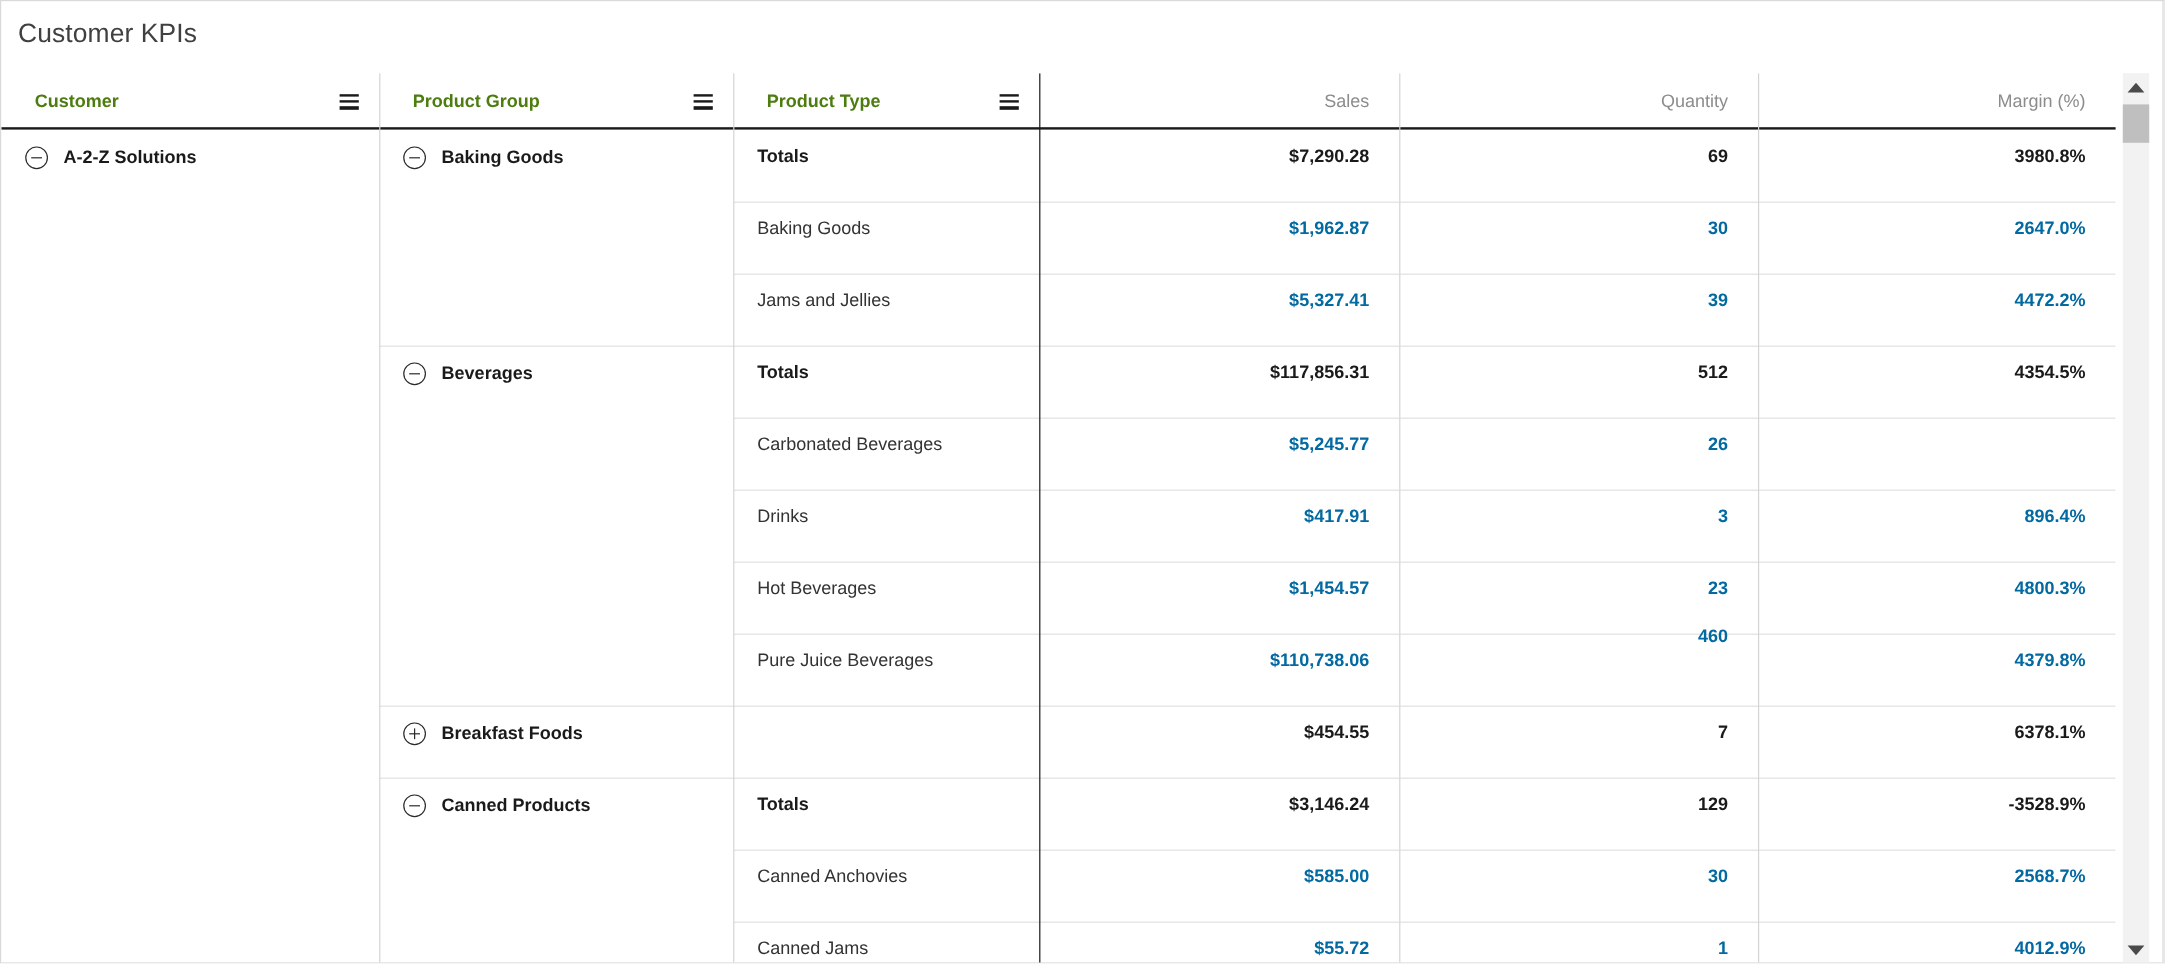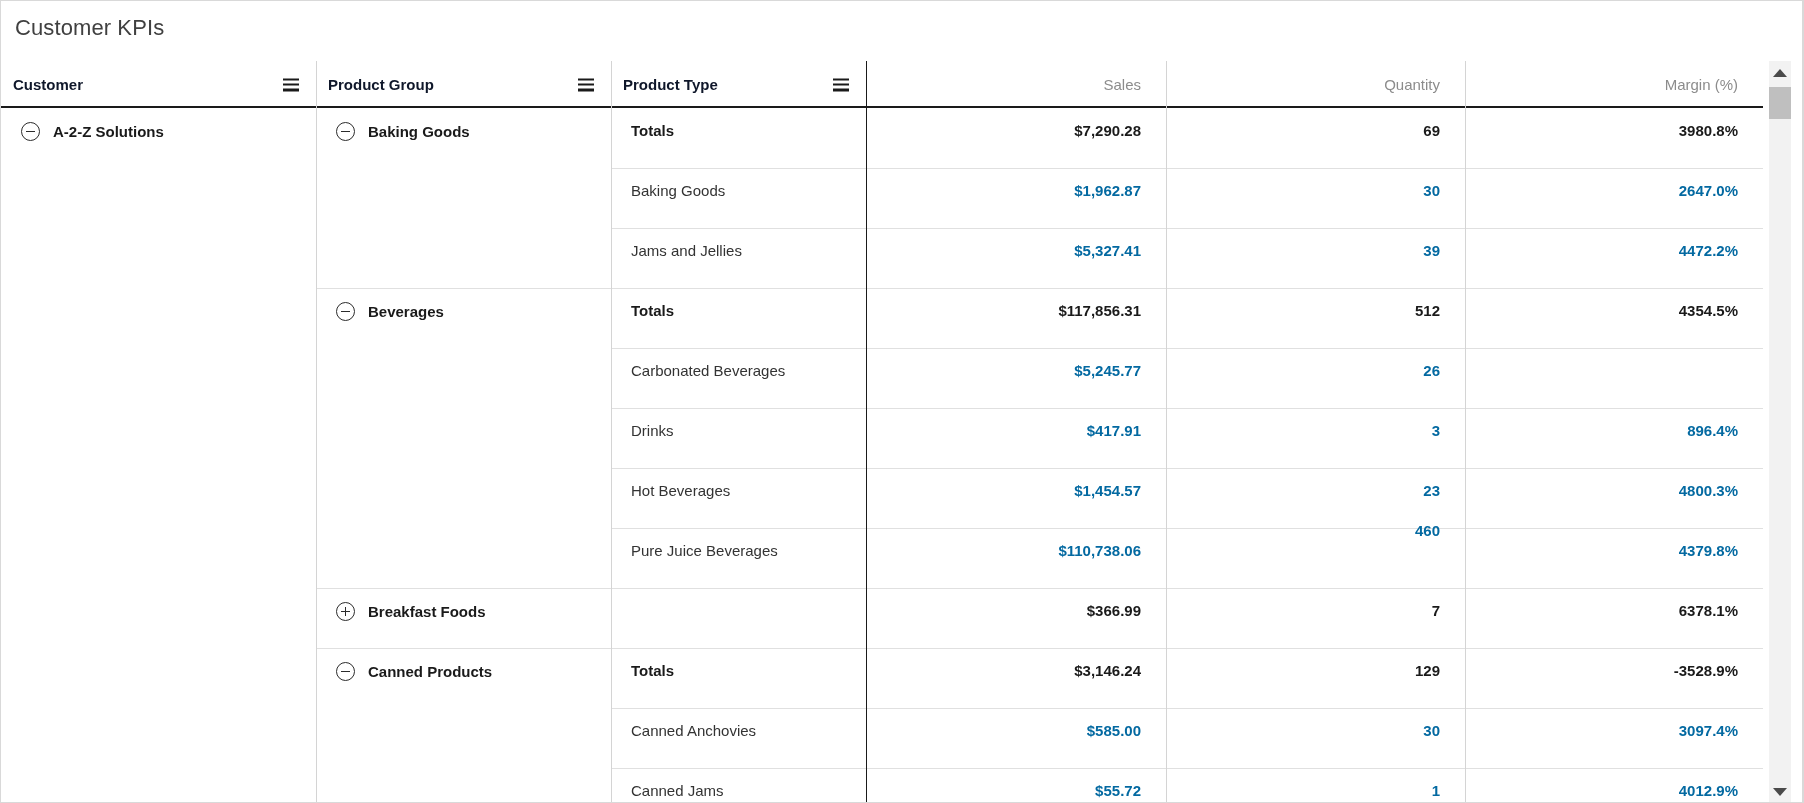--- a/index.html
+++ b/index.html
@@ -56,23 +56,23 @@
   }
   .hdr-cell {
     position: absolute;
     top: 0;
     height: 47px;
     display: flex;
     align-items: center;
     font-size: 15px;
   }
   .hdr-dim {
-    color: #0f172a;
+    color: #4d7c0f;
     font-weight: 600;
-    padding-left: 12px;
+    padding-left: 28px;
     justify-content: flex-start;
   }
   .hdr-msr {
     color: #8c8c8c;
     font-weight: 400;
     padding-right: 25px;
     justify-content: flex-end;
   }
   .hdr-cell .menu-ico {
     position: absolute;
@@ -424,21 +424,21 @@
             </div>
           </div>
           <div class="hline" style="top: 480px; left: 610px; width: 1152px;"></div>
           <div class="cellbox dim-cell" style="left: 610px; top: 480px; width: 255px; height: 60px;">
             <div class="inner">
               <span class="txt-strong"></span>
             </div>
           </div>
           <div class="cellbox msr-cell" style="left: 865px; top: 480px; width: 300px; height: 60px;">
             <div class="inner">
-              <span class="txt-strong">$366.99</span>
+              <span class="txt-strong">$454.55</span>
             </div>
           </div>
           <div class="cellbox msr-cell" style="left: 1165px; top: 480px; width: 299px; height: 60px;">
             <div class="inner">
               <span class="txt-strong">7</span>
             </div>
           </div>
           <div class="cellbox msr-cell" style="left: 1464px; top: 480px; width: 298px; height: 60px;">
             <div class="inner">
               <span class="txt-strong">6378.1%</span>
@@ -476,21 +476,21 @@
               <span class="txt-muted">$585.00</span>
             </div>
           </div>
           <div class="cellbox msr-cell" style="left: 1165px; top: 600px; width: 299px; height: 60px;">
             <div class="inner">
               <span class="txt-muted">30</span>
             </div>
           </div>
           <div class="cellbox msr-cell" style="left: 1464px; top: 600px; width: 298px; height: 60px;">
             <div class="inner">
-              <span class="txt-muted">3097.4%</span>
+              <span class="txt-muted">2568.7%</span>
             </div>
           </div>
           <div class="hline" style="top: 660px; left: 610px; width: 1152px;"></div>
           <div class="cellbox dim-cell" style="left: 610px; top: 660px; width: 255px; height: 60px;">
             <div class="inner">
               <span class="txt-normal">Canned Jams</span>
             </div>
           </div>
           <div class="cellbox msr-cell" style="left: 865px; top: 660px; width: 300px; height: 60px;">
             <div class="inner">

